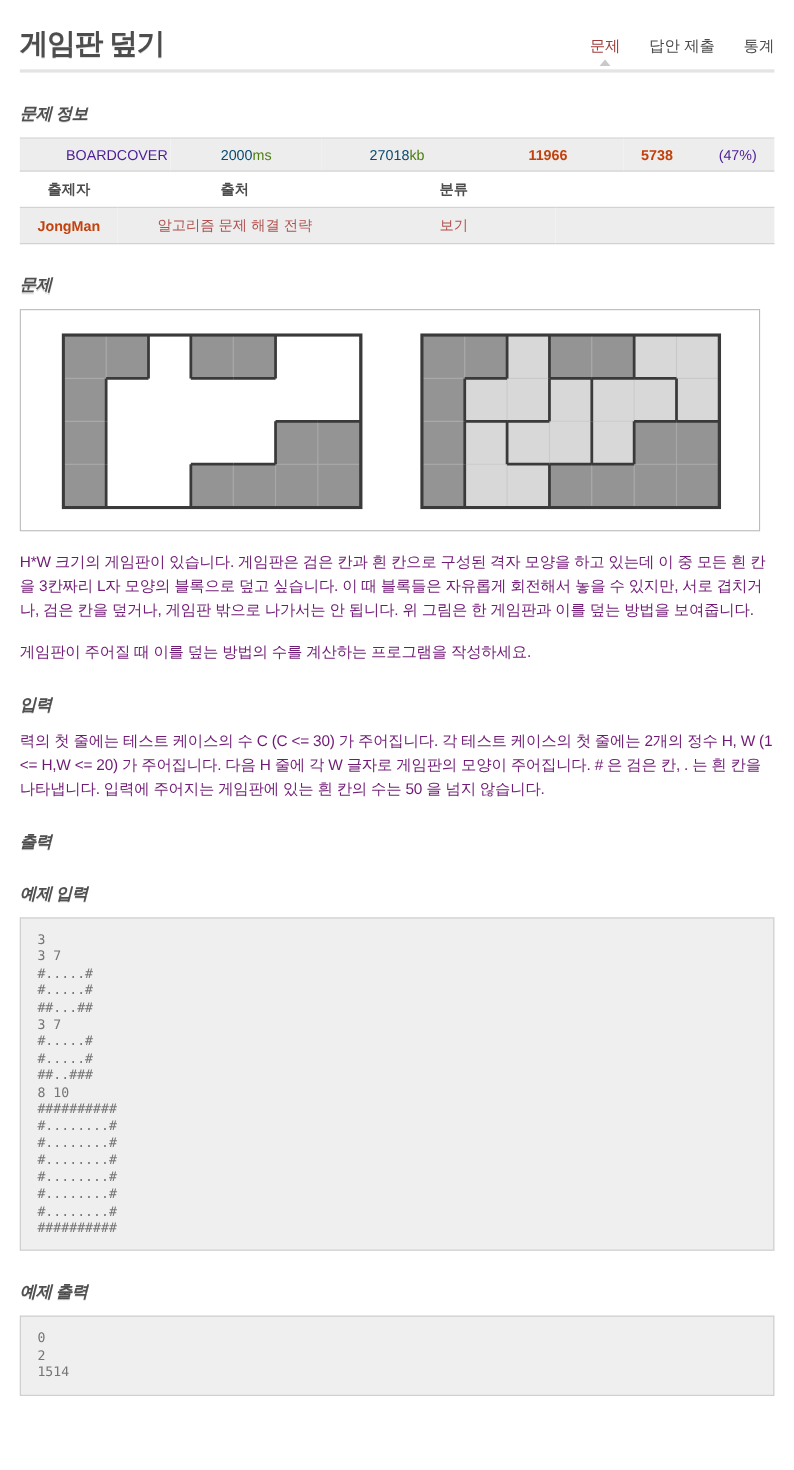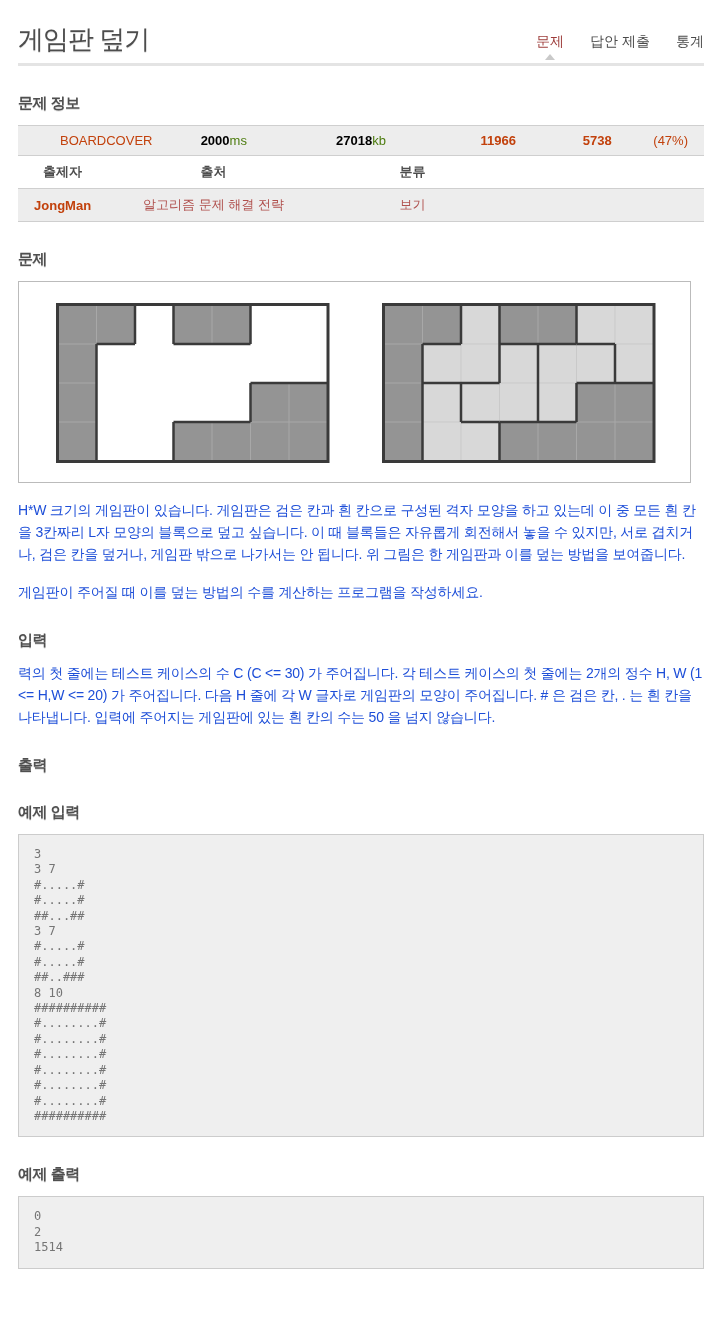--- a/index.html
+++ b/index.html
@@ -13,21 +13,21 @@
 
   
   .page-header {
     display: flex;
     justify-content: space-between;
     align-items: flex-end;
     margin-top: 4px;
   }
   h1.page-title {
     font-size: 26px;
-    font-weight: normal;
+    font-weight: bold;
     color: #4d4d4d;
     text-shadow: 0 1px 0 #dcdcdc;
     letter-spacing: -1px;
   }
   .tabs { display: flex; gap: 26px; padding-bottom: 6px; }
   .tab {
     position: relative;
     font-size: 14px;
     color: #4a4a4a;
     cursor: pointer;
@@ -53,60 +53,61 @@
   }
 
   
   h4.sec {
     font-size: 15px;
     font-weight: bold;
     color: #4f4f4f;
     text-shadow: 0 1px 0 #ddd;
     margin: 28px 0 12px 0;
     letter-spacing: -0.5px;
+    font-style: italic;
   }
 
   
   table.info { width: 100%; border-collapse: collapse; table-layout: fixed; }
   table.info th, table.info td {
     text-align: center;
     font-size: 13px;
     padding: 7px 4px;
     vertical-align: middle;
   }
   table.info th { color: #4d4d4d; font-weight: bold; }
   table.info tr.data-row td {
     background: #ededed;
     border-top: 1px solid #cfcfcf;
     border-bottom: 1px solid #cfcfcf;
   }
   .red-link { color: #b0504d; text-decoration: none; text-align: center; }
   .red-bold { color: #c2410c; font-weight: bold; }
-  .red-normal { color: #c2410c; margin-left: 38px; }
-  .val-bold { color: #000000; font-weight: bold; }
+  .red-normal { color: #4c1d95; margin-left: 38px; }
+  .val-bold { color: #0c4a6e; font-weight: normal; }
   .val-unit { color: #4d7c0f; margin-top: 22px; }
 
   
   .figure-box {
     border: 1px solid #bbbbbb;
     width: 673px;
     height: 202px;
     position: relative;
     background: #fff;
     margin-bottom: 16px;
   }
   .board { position: absolute; top: 21px; }
   .board.left-board  { left: 37px; }
   .board.right-board { left: 363px; }
 
   
   p.body-text {
     font-size: 14px;
     line-height: 22px;
-    color: #1d4ed8;
+    color: #701a75;
     margin: 0 0 16px 0;
     letter-spacing: -0.2px;
   }
 
   
   pre.code-box {
     background: #efefef;
     border: 1px solid #cccccc;
     color: #757575;
     font-family: "DejaVu Sans Mono", "Liberation Mono", monospace;

